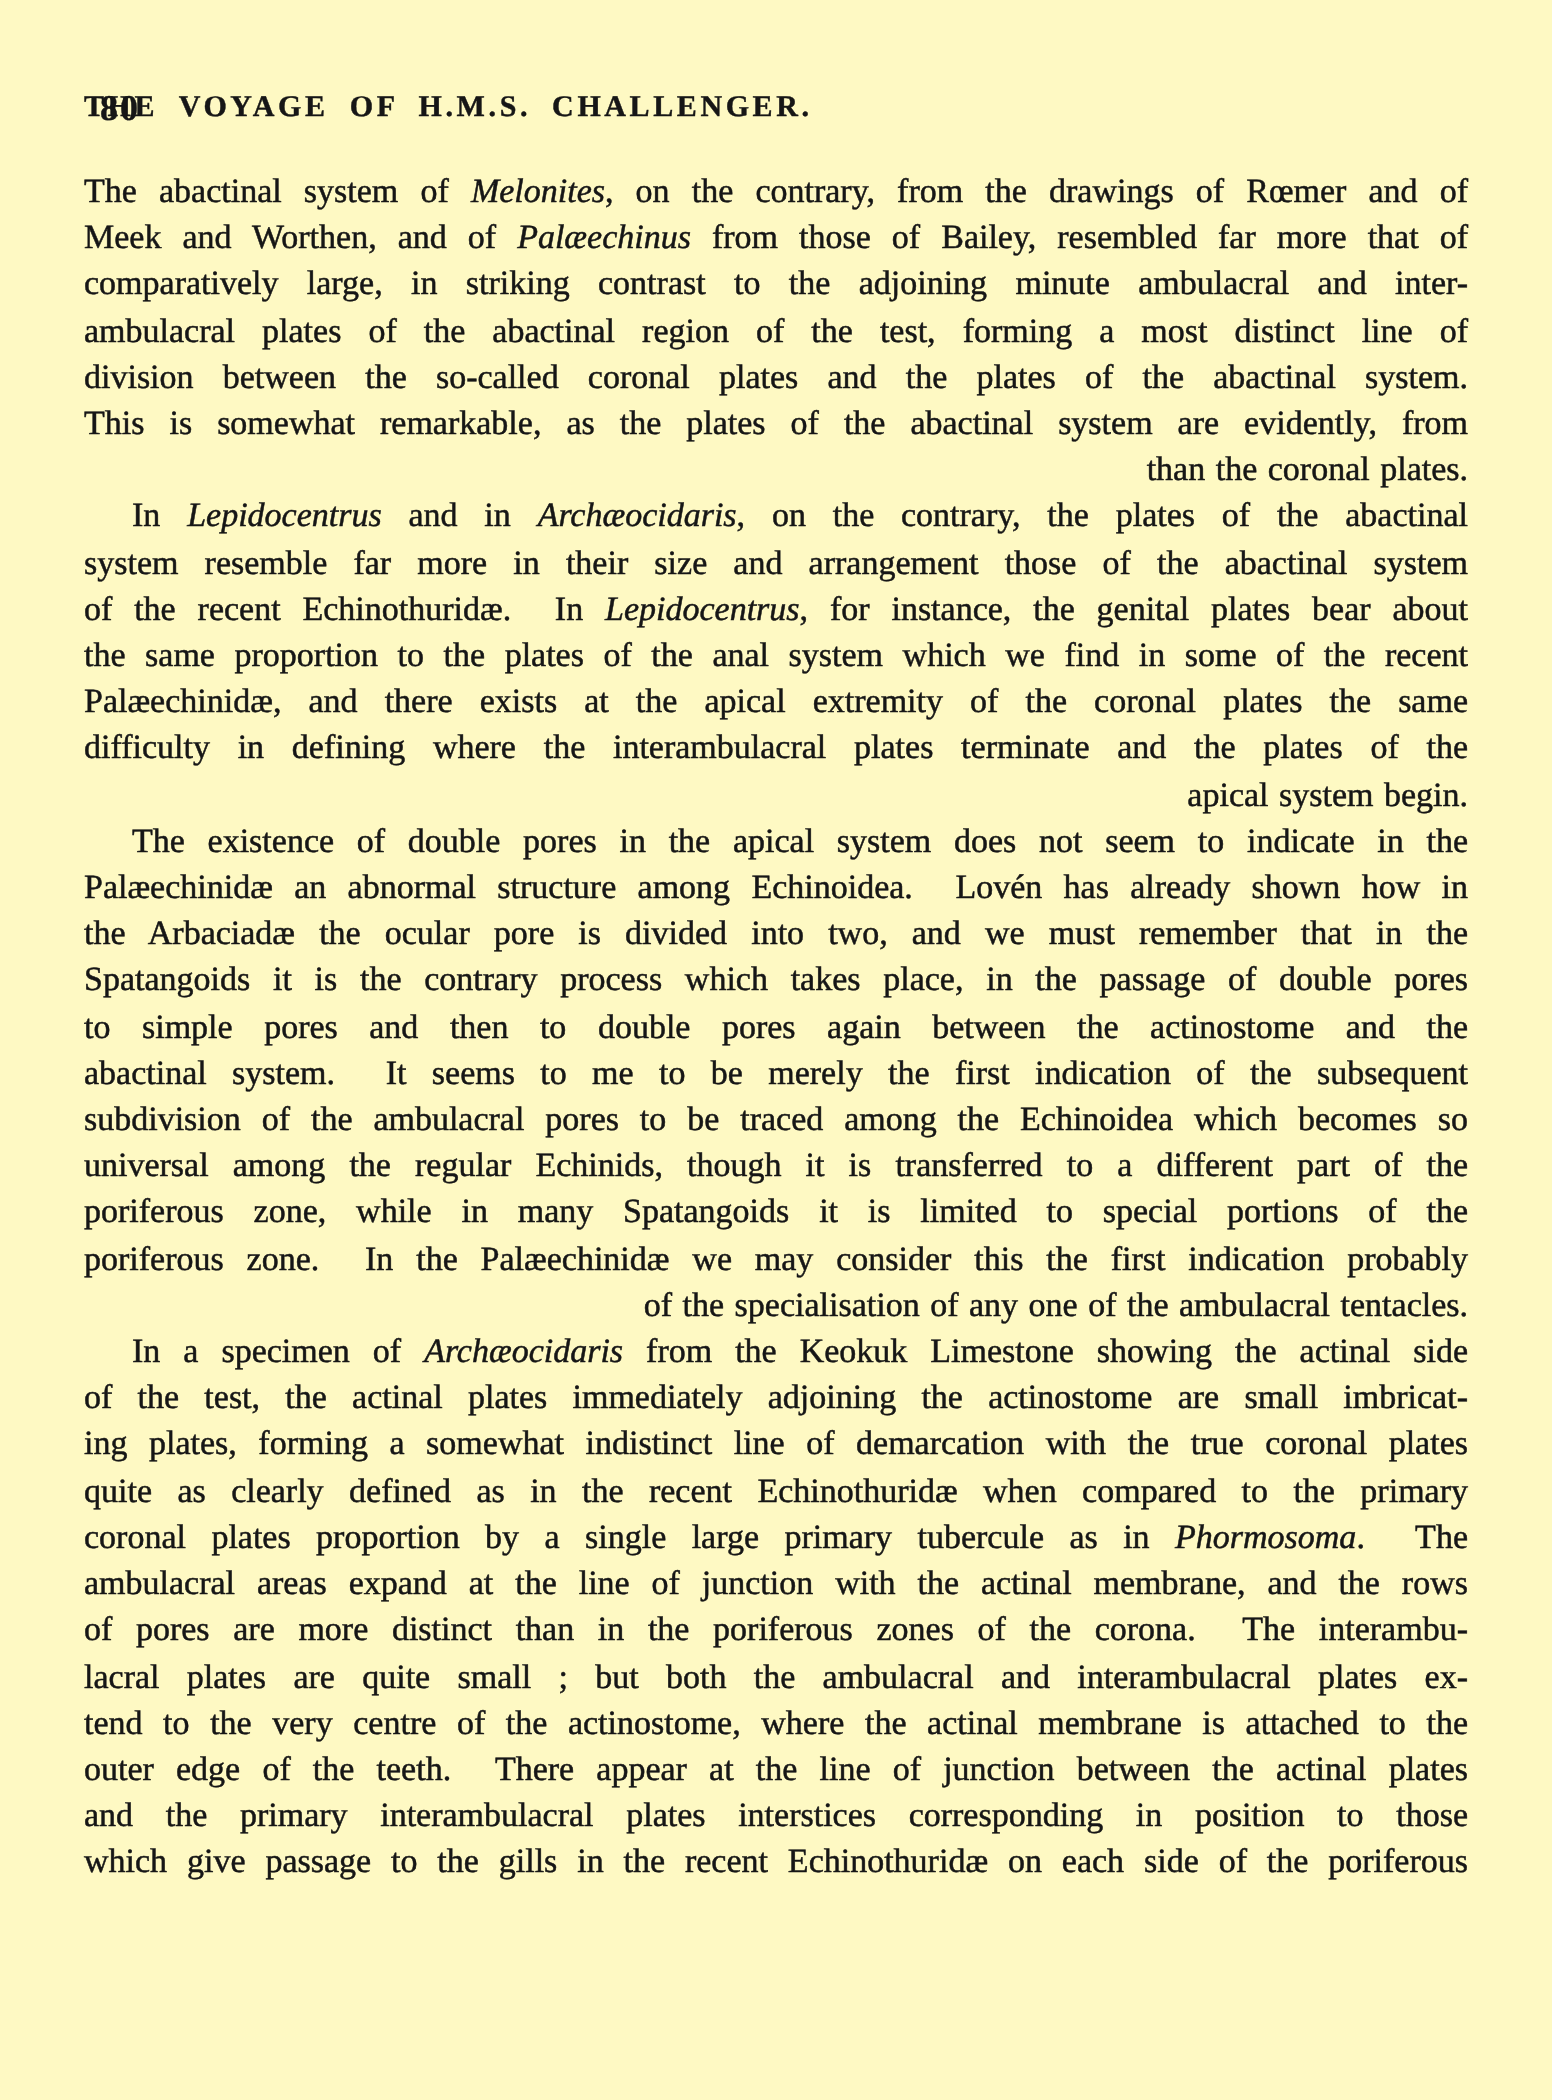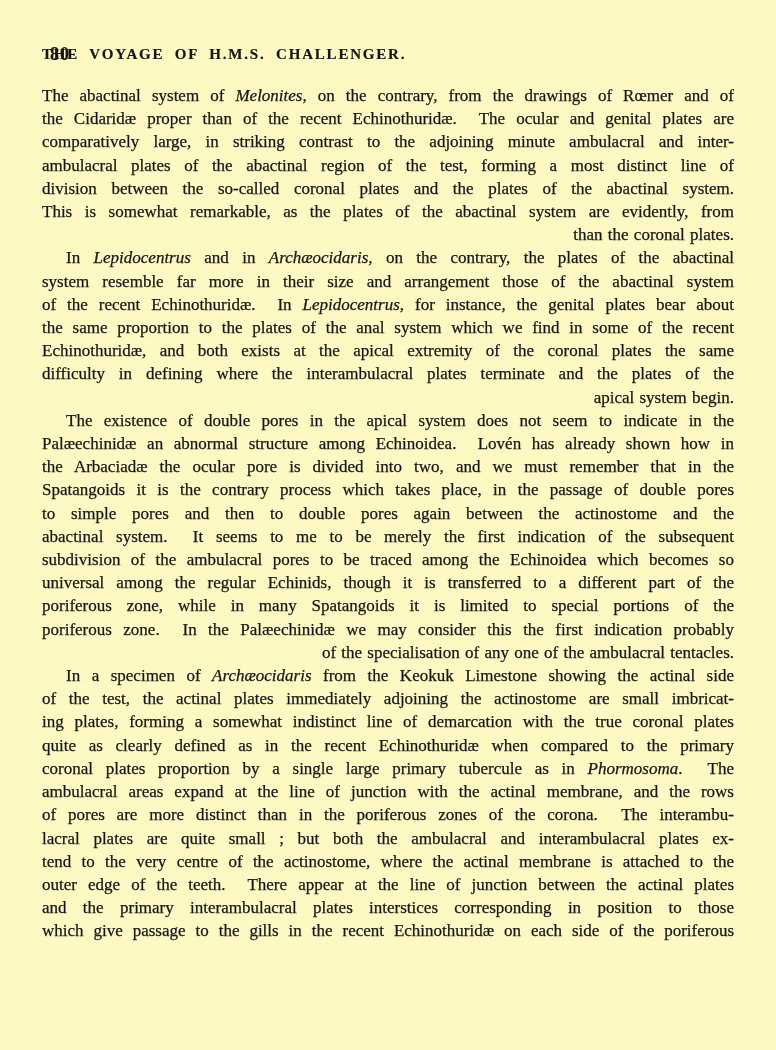--- a/index.html
+++ b/index.html
@@ -63,33 +63,33 @@
 <body>
 
 <div class="page">
   <div class="running-head">
     <span class="pagenum">80</span>
     <div class="running-title">THE VOYAGE OF H.M.S. CHALLENGER.</div>
   </div>
   <div class="body-text">
       <div class="para">
         <div class="line just"><span>The abactinal system of </span><span class="it">Melonites</span><span>, on the contrary, from the drawings of Rœmer and of</span></div>
-        <div class="line just"><span>the Cidaridæ proper than of the recent Echinothuridæ.&nbsp; The ocular and genital plates are</span></div>
+        <div class="line just"><span>Meek and Worthen, and of </span><span class="it">Palæechinus</span><span> from those of Bailey, resembled far more that of</span></div>
         <div class="line just"><span>comparatively large, in striking contrast to the adjoining minute ambulacral and inter-</span></div>
         <div class="line just"><span>ambulacral plates of the abactinal region of the test, forming a most distinct line of</span></div>
         <div class="line just"><span>division between the so-called coronal plates and the plates of the abactinal system.</span></div>
         <div class="line just"><span>This is somewhat remarkable, as the plates of the abactinal system are evidently, from</span></div>
         <div class="line"><span>than the coronal plates.</span></div>
       </div>
       <div class="para">
         <div class="line just indent"><span>In </span><span class="it">Lepidocentrus</span><span> and in </span><span class="it">Archæocidaris</span><span>, on the contrary, the plates of the abactinal</span></div>
         <div class="line just"><span>system resemble far more in their size and arrangement those of the abactinal system</span></div>
         <div class="line just"><span>of the recent Echinothuridæ.&nbsp; In </span><span class="it">Lepidocentrus</span><span>, for instance, the genital plates bear about</span></div>
         <div class="line just"><span>the same proportion to the plates of the anal system which we find in some of the recent</span></div>
-        <div class="line just"><span>Echinothuridæ, and both exists at the apical extremity of the coronal plates the same</span></div>
+        <div class="line just"><span>Palæechinidæ, and there exists at the apical extremity of the coronal plates the same</span></div>
         <div class="line just"><span>difficulty in defining where the interambulacral plates terminate and the plates of the</span></div>
         <div class="line"><span>apical system begin.</span></div>
       </div>
       <div class="para">
         <div class="line just indent"><span>The existence of double pores in the apical system does not seem to indicate in the</span></div>
         <div class="line just"><span>Palæechinidæ an abnormal structure among Echinoidea.&nbsp; Lovén has already shown how in</span></div>
         <div class="line just"><span>the Arbaciadæ the ocular pore is divided into two, and we must remember that in the</span></div>
         <div class="line just"><span>Spatangoids it is the contrary process which takes place, in the passage of double pores</span></div>
         <div class="line just"><span>to simple pores and then to double pores again between the actinostome and the</span></div>
         <div class="line just"><span>abactinal system.&nbsp; It seems to me to be merely the first indication of the subsequent</span></div>

